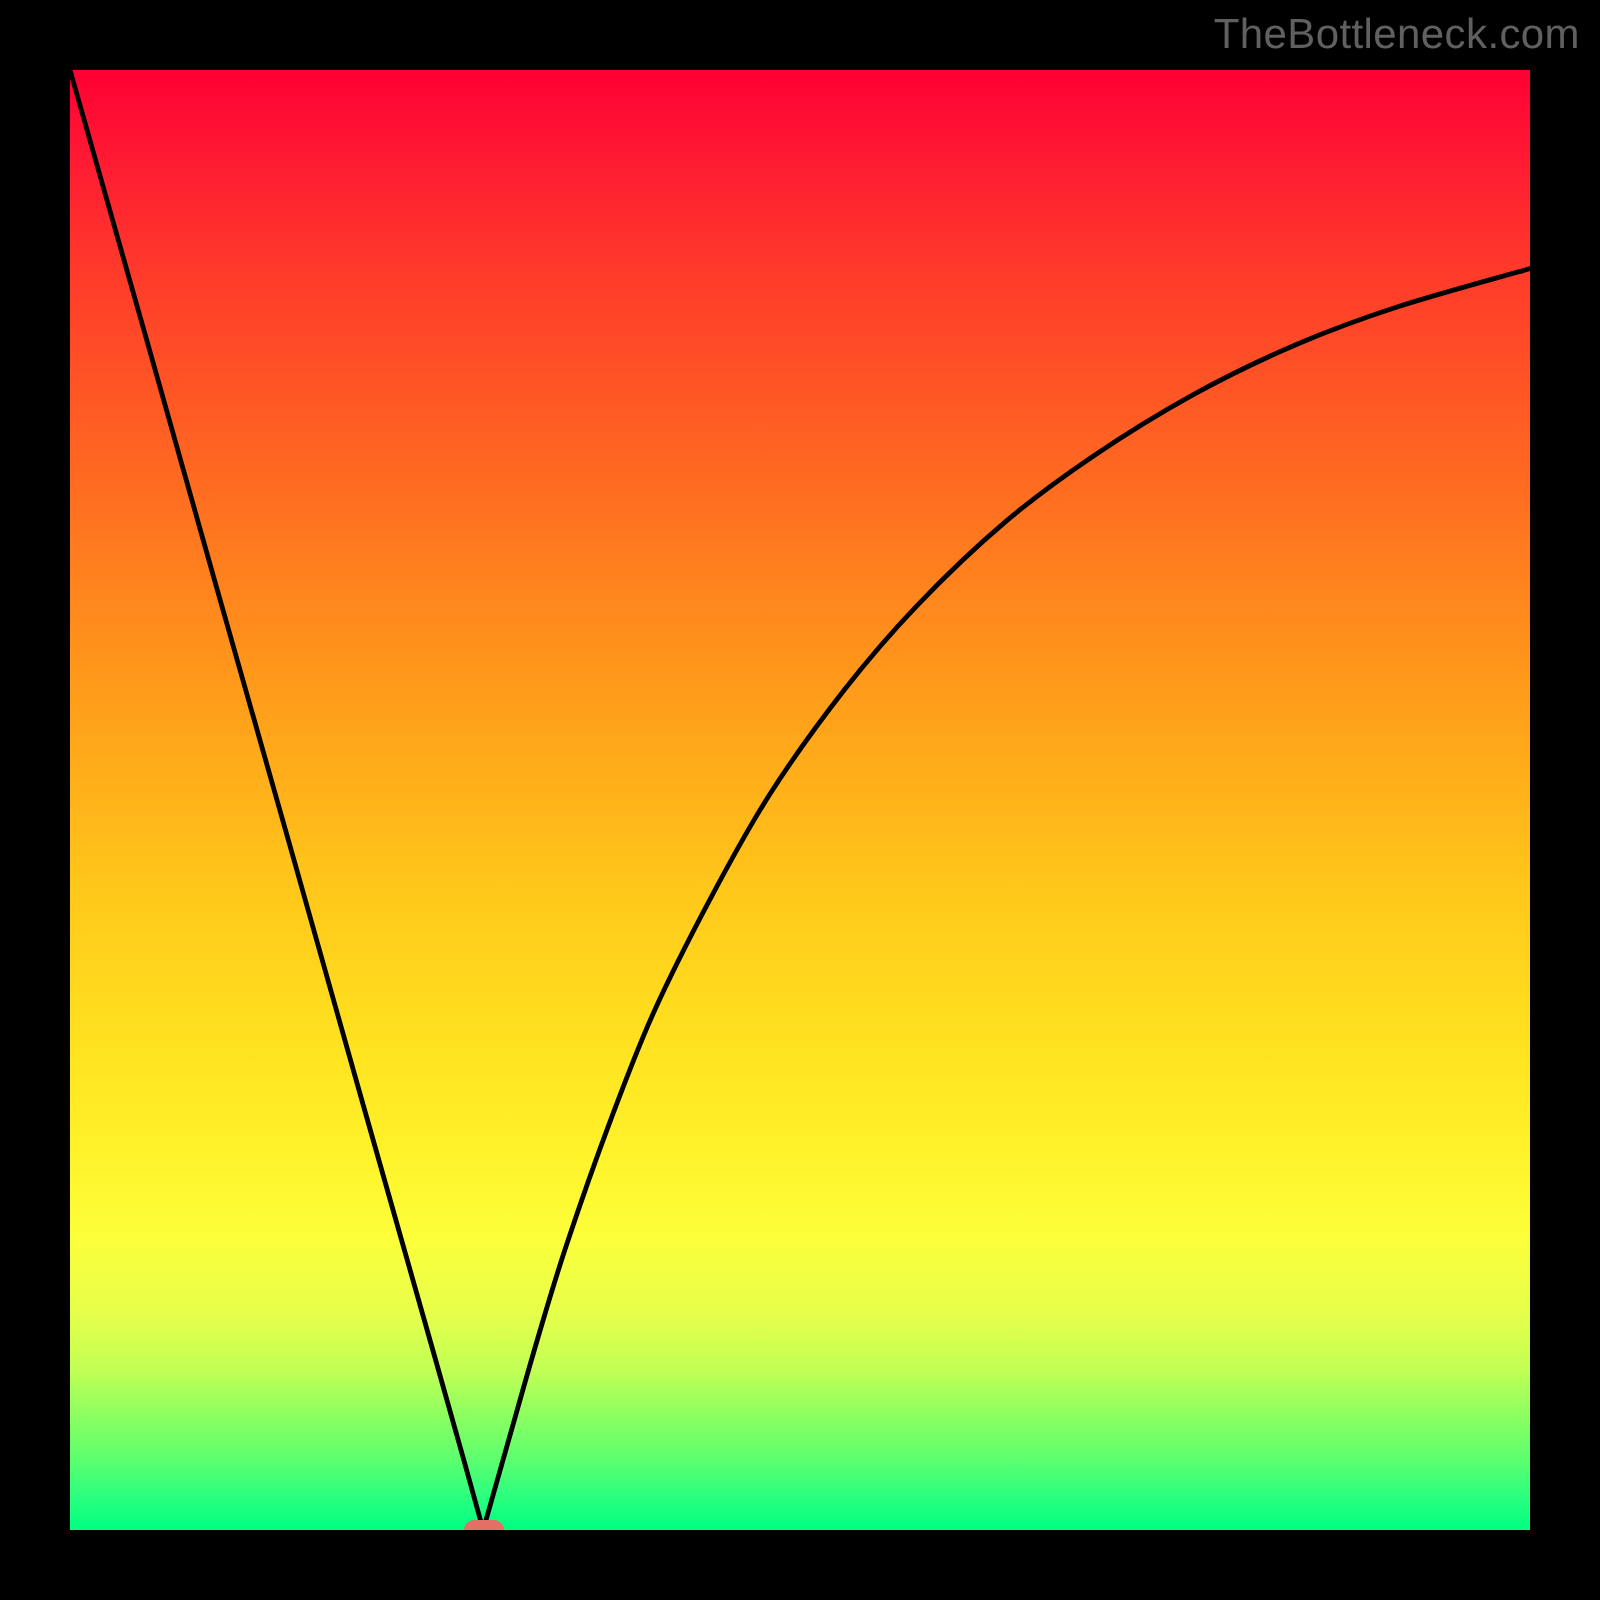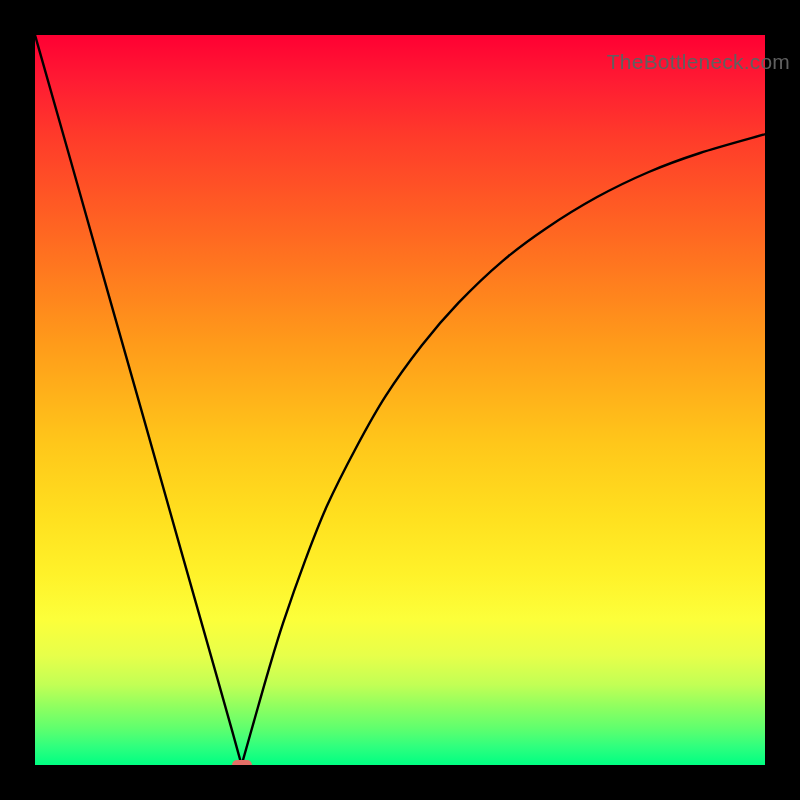--- a/index.html
+++ b/index.html
@@ -61,21 +61,20 @@
   }
   .watermark {
     position: absolute;
     top: 6px;
     right: 10px;
     font-family: Arial, Helvetica, sans-serif;
     font-size: 21px;
     color: #606060;
     letter-spacing: 0.2px;
     font-weight: 500;
-    margin-top: 44px;
   }
 </style>
 </head>
 <body>
 
 <div class="root">
   <div class="plot-area">
     <div class="gradient"></div>
     <svg class="curve" width="730" height="730" viewBox="0 0 730 730" preserveAspectRatio="none">
       <path d="M0,0 L36.5,128.48000000000002 L73,257.69 L109.5,386.17 L146,515.38 L164.25,579.62 L182.5,643.86 L197.10000000000002,695.69 L206.58999999999997,730 L206.58999999999997,730 C208.6583333333333,722.7 214.49833333333333,702.0166666666667 219,686.2 C223.50166666666667,670.3833333333334 228.73333333333332,651.5250000000001 233.6,635.1 C238.46666666666667,618.675 242.11666666666667,605.9 248.20000000000002,587.65 C254.28333333333336,569.4 262.8,545.0666666666667 270.1,525.6 C277.40000000000003,506.1333333333334 283.48333333333335,489.70833333333337 292,470.85 C300.51666666666665,451.9916666666667 311.46666666666664,430.7 321.2,412.45 C330.93333333333334,394.2 339.45,378.3833333333333 350.4,361.35 C361.34999999999997,344.3166666666667 374.73333333333335,325.8233333333334 386.90000000000003,310.25000000000006 C399.0666666666667,294.67666666666673 410.01666666666665,281.90166666666664 423.4,267.90999999999997 C436.7833333333333,253.9183333333333 452.6,238.71 467.2,226.3 C481.79999999999995,213.89000000000001 495.1833333333333,204.15666666666672 510.99999999999994,193.45000000000005 C526.8166666666666,182.74333333333337 545.0666666666667,171.42833333333328 562.1,162.05999999999995 C579.1333333333333,152.6916666666666 596.1666666666666,144.54 613.1999999999999,137.24 C630.2333333333332,129.94000000000003 644.8333333333334,124.58666666666666 664.3000000000001,118.25999999999999 C683.7666666666668,111.93333333333332 719.05,102.44333333333331 730,99.27999999999997" fill="none" stroke="#000" stroke-width="2.4" stroke-linejoin="round" stroke-linecap="round"></path>

